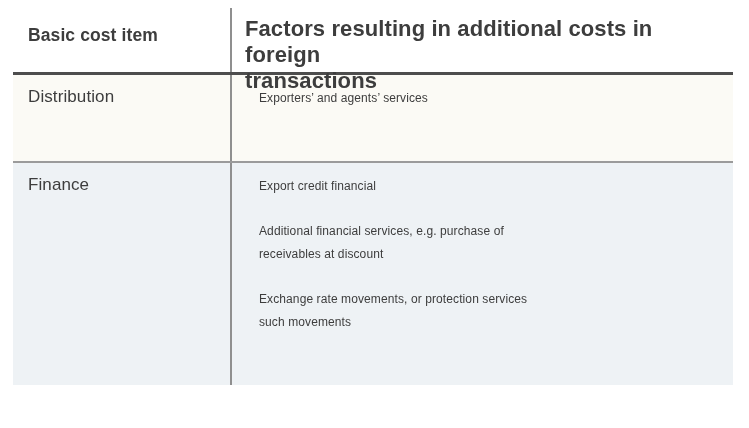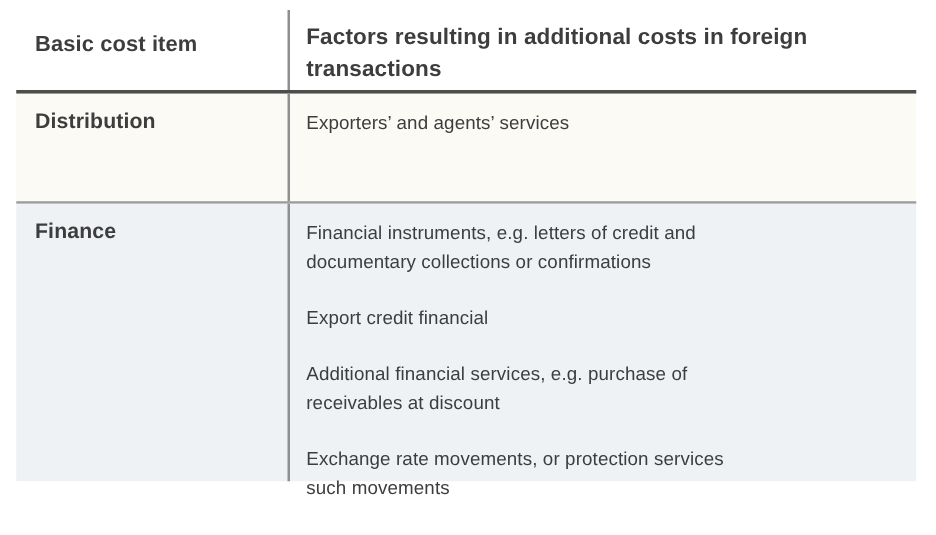--- a/index.html
+++ b/index.html
@@ -38,45 +38,45 @@
     display: flex;
     align-items: flex-end;
     padding-bottom: 26px;
     font-weight: 700;
     font-size: 17.5px;
     letter-spacing: 0.1px;
   }
   .header-row .cell-right {
     padding-top: 8px;
     font-weight: 700;
-    font-size: 18px;
+    font-size: 22px;
     line-height: 26px;
     letter-spacing: 0.1px;
     white-space: pre-line;
   }
   .row-distribution {
     height: 88px;
     background: #fbfaf5;
     border-bottom: 2px solid #9b9b9b;
   }
   .row-finance {
     height: 222px;
     background: #eef2f5;
   }
   .body-row .cell-left {
     padding-top: 12px;
-    font-weight: 700;
+    font-weight: 400;
     font-size: 17px;
     letter-spacing: 0.1px;
   }
   .factors { padding-top: 12px; }
   .factors p {
-    font-size: 15px;
+    font-size: 12px;
     line-height: 23px;
-    margin: 0 0 22px 0;
+    margin: 0 0 22px 14px;
     white-space: pre-line;
     letter-spacing: 0.1px;
   }
 </style>
 </head>
 <body>
 
 <div class="cost-table">
 
   <div class="row header-row">
@@ -88,22 +88,20 @@
   <div class="row body-row row-distribution">
     <div class="cell-left">Distribution</div>
     <div class="cell-right factors">
         <p>Exporters’ and agents’ services</p>
       </div>
   </div>
 
   <div class="row body-row row-finance">
     <div class="cell-left">Finance</div>
     <div class="cell-right factors">
-        <p>Financial instruments, e.g. letters of credit and
-documentary collections or confirmations</p>
         <p>Export credit financial</p>
         <p>Additional financial services, e.g. purchase of
 receivables at discount</p>
         <p>Exchange rate movements, or protection services
 such movements</p>
       </div>
   </div>
 
 </div>
 

